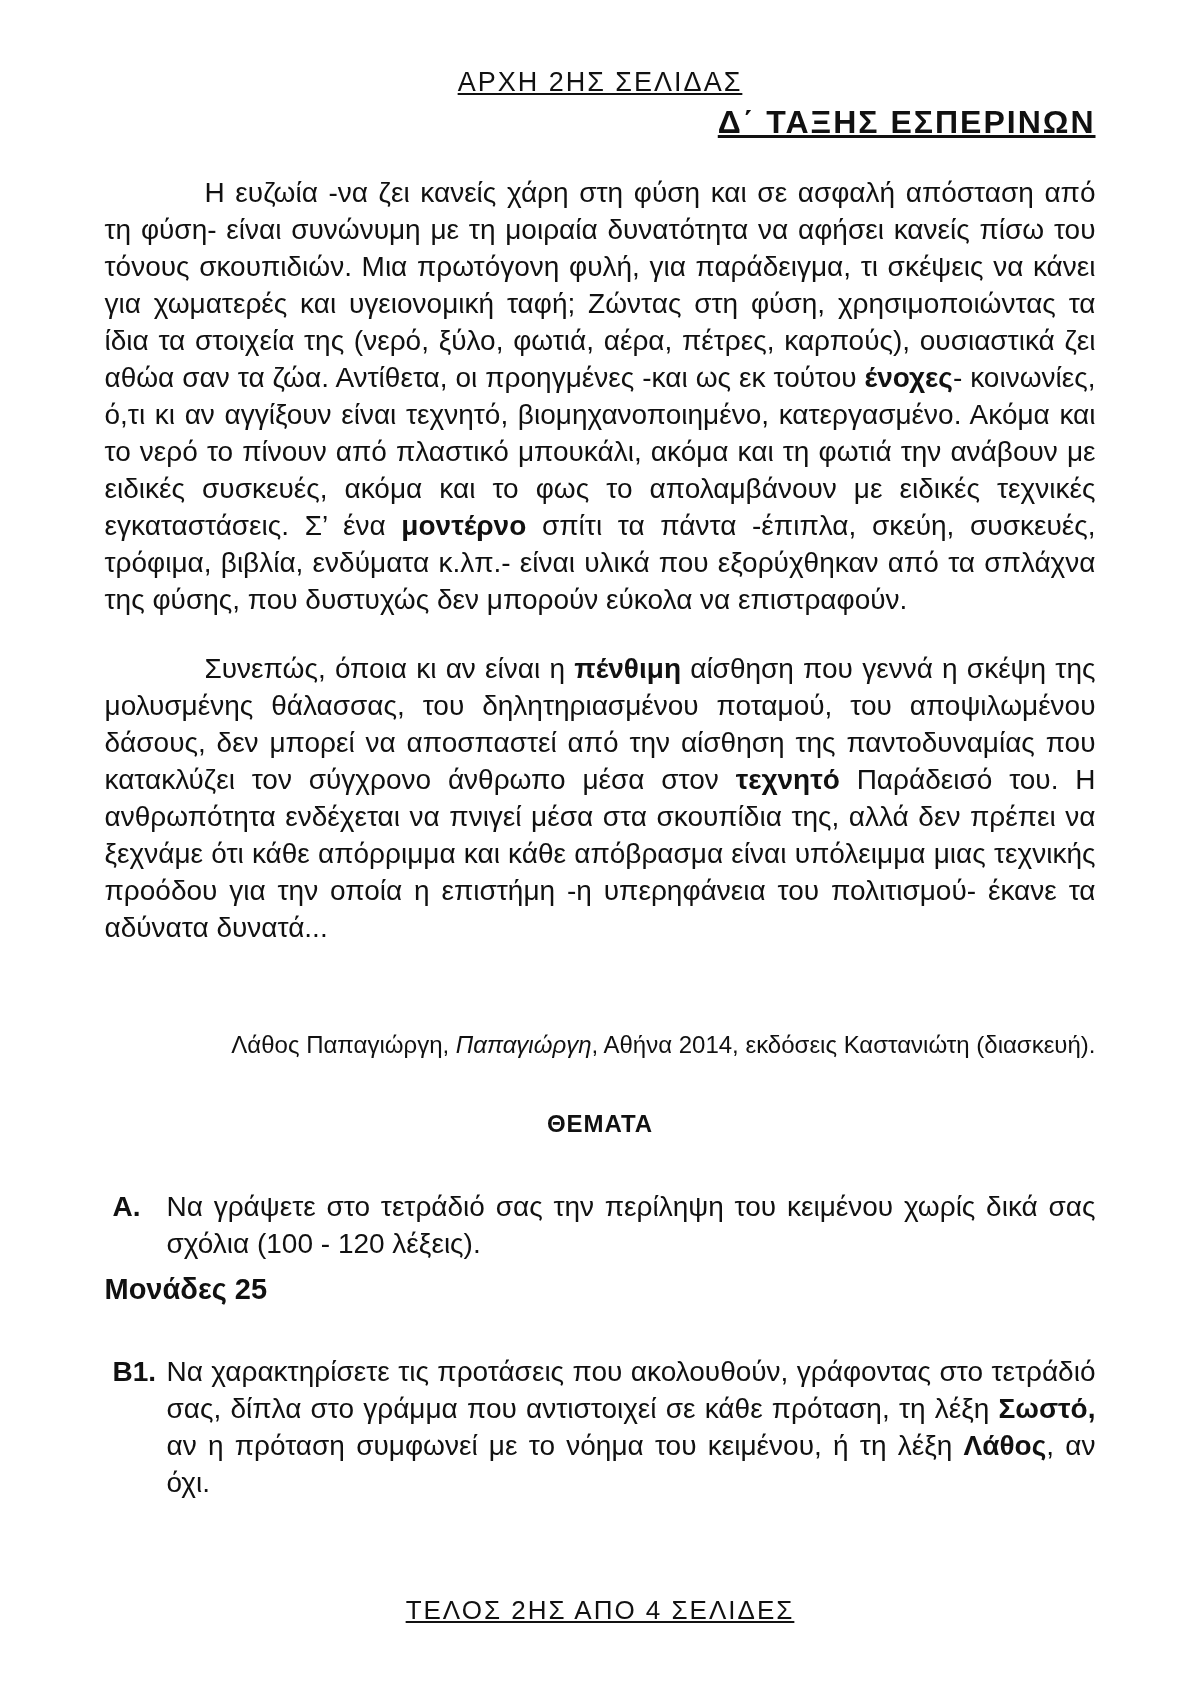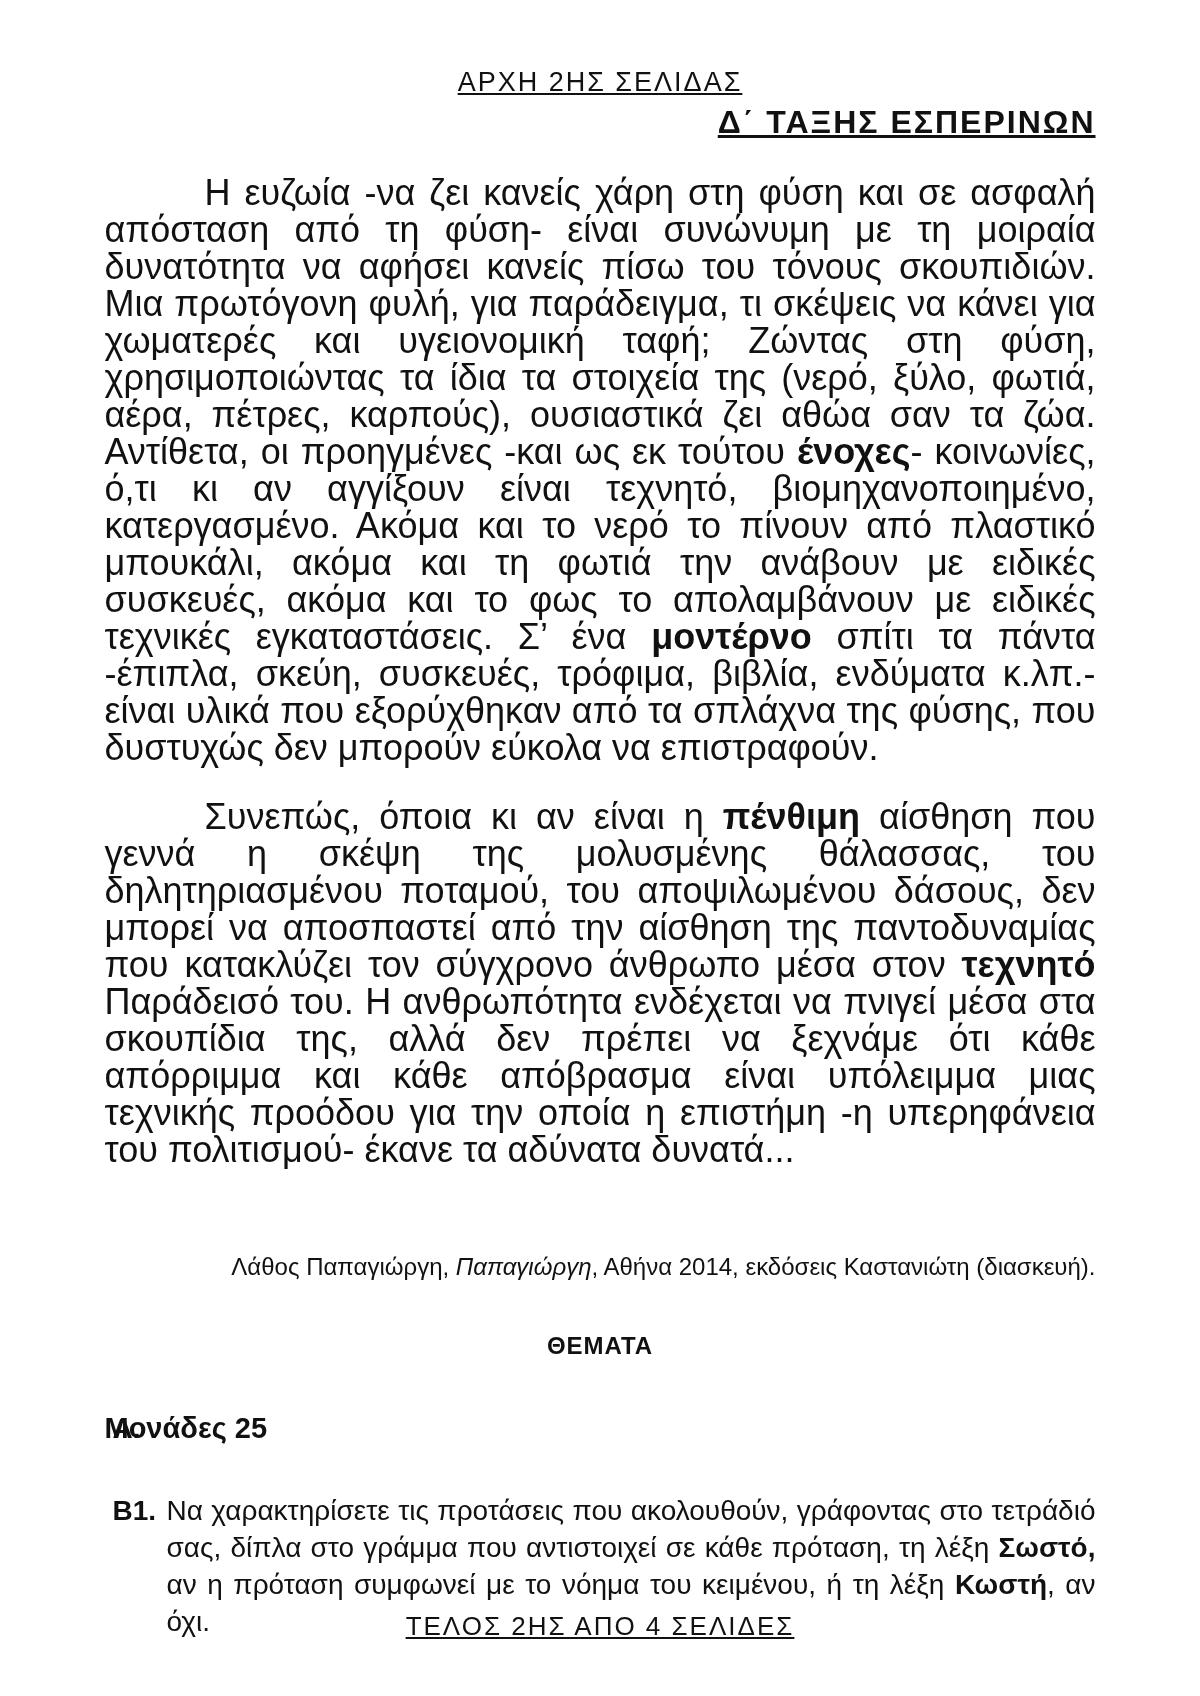--- a/index.html
+++ b/index.html
@@ -31,21 +31,21 @@
     text-align: right;
     font-size: 32px;
     line-height: 38px;
     font-weight: bold;
     letter-spacing: 2px;
     text-decoration: underline;
     margin-top: 5px;
   }
   .body-par {
     margin: 0;
-    font-size: 36px;
+    font-size: 28px;
     line-height: 37px;
     text-align: justify;
     text-indent: 100px;
   }
   .par-1 { margin-top: 33px; }
   .par-2 { margin-top: 32px; }
   .citation {
     margin-top: 84px;
     font-size: 24px;
     line-height: 30px;
@@ -78,21 +78,21 @@
     text-align: left;
     padding-right: 26px;
     font-size: 29px;
     line-height: 36px;
     font-weight: bold;
   }
   .footer {
     position: absolute;
     left: 0;
     right: 0;
-    bottom: 62px;
+    bottom: 78px;
     text-align: center;
     font-size: 26px;
     line-height: 32px;
     letter-spacing: 2px;
     text-decoration: underline;
   }
 </style>
 </head>
 <body>
 
@@ -105,24 +105,25 @@
   <p class="body-par par-1"><span>Η ευζωία -να ζει κανείς χάρη στη φύση και σε ασφαλή απόσταση από τη φύση- είναι συνώνυμη με τη μοιραία δυνατότητα να αφήσει κανείς πίσω του τόνους σκουπιδιών. Μια πρωτόγονη φυλή, για παράδειγμα, τι σκέψεις να κάνει για χωματερές και υγειονομική ταφή; Ζώντας στη φύση, χρησιμοποιώντας τα ίδια τα στοιχεία της (νερό, ξύλο, φωτιά, αέρα, πέτρες, καρπούς), ουσιαστικά ζει αθώα σαν τα ζώα. Αντίθετα, οι προηγμένες -και ως εκ τούτου </span><span style="font-weight: bold;">ένοχες</span><span>- κοινωνίες, ό,τι κι αν αγγίξουν είναι τεχνητό, βιομηχανοποιημένο, κατεργασμένο. Ακόμα και το νερό το πίνουν από πλαστικό μπουκάλι, ακόμα και τη φωτιά την ανάβουν με ειδικές συσκευές, ακόμα και το φως το απολαμβάνουν με ειδικές τεχνικές εγκαταστάσεις. Σ’ ένα </span><span style="font-weight: bold;">μοντέρνο</span><span> σπίτι τα πάντα -έπιπλα, σκεύη, συσκευές, τρόφιμα, βιβλία, ενδύματα κ.λπ.- είναι υλικά που εξορύχθηκαν από τα σπλάχνα της φύσης, που δυστυχώς δεν μπορούν εύκολα να επιστραφούν.</span></p>
 
   <p class="body-par par-2"><span>Συνεπώς, όποια κι αν είναι η </span><span style="font-weight: bold;">πένθιμη</span><span> αίσθηση που γεννά η σκέψη της μολυσμένης θάλασσας, του δηλητηριασμένου ποταμού, του αποψιλωμένου δάσους, δεν μπορεί να αποσπαστεί από την αίσθηση της παντοδυναμίας που κατακλύζει τον σύγχρονο άνθρωπο μέσα στον </span><span style="font-weight: bold;">τεχνητό</span><span> Παράδεισό του. Η ανθρωπότητα ενδέχεται να πνιγεί μέσα στα σκουπίδια της, αλλά δεν πρέπει να ξεχνάμε ότι κάθε απόρριμμα και κάθε απόβρασμα είναι υπόλειμμα μιας τεχνικής προόδου για την οποία η επιστήμη -η υπερηφάνεια του πολιτισμού- έκανε τα αδύνατα δυνατά...</span></p>
 
   <div class="citation"><span>Λάθος Παπαγιώργη, </span><span style="font-style: italic;">Παπαγιώργη</span><span>, Αθήνα 2014, εκδόσεις Καστανιώτη (διασκευή).</span></div>
 
   <div class="themata">ΘΕΜΑΤΑ</div>
 
   <div class="task">
     <span class="task-label">Α.</span>
+    <span><span>Να γράψετε στο τετράδιό σας την περίληψη του κειμένου χωρίς δικά σας σχόλια (100 - 120 λέξεις).</span></span>
   </div>
 
   <div class="points">Μονάδες 25</div>
 
   <div class="task">
     <span class="task-label">Β1.</span>
-    <span><span>Να χαρακτηρίσετε τις προτάσεις που ακολουθούν, γράφοντας στο τετράδιό σας, δίπλα στο γράμμα που αντιστοιχεί σε κάθε πρόταση, τη λέξη </span><span style="font-weight: bold;">Σωστό,</span><span> αν η πρόταση συμφωνεί με το νόημα του κειμένου, ή τη λέξη </span><span style="font-weight: bold;">Κωστή</span><span>, αν όχι.</span></span>
+    <span><span>Να χαρακτηρίσετε τις προτάσεις που ακολουθούν, γράφοντας στο τετράδιό σας, δίπλα στο γράμμα που αντιστοιχεί σε κάθε πρόταση, τη λέξη </span><span style="font-weight: bold;">Σωστό,</span><span> αν η πρόταση συμφωνεί με το νόημα του κειμένου, ή τη λέξη </span><span style="font-weight: bold;">Λάθος</span><span>, αν όχι.</span></span>
   </div>
 
   <div class="footer">ΤΕΛΟΣ 2ΗΣ ΑΠΟ 4 ΣΕΛΙΔΕΣ</div>
 
 </div>
 
 </body></html>

